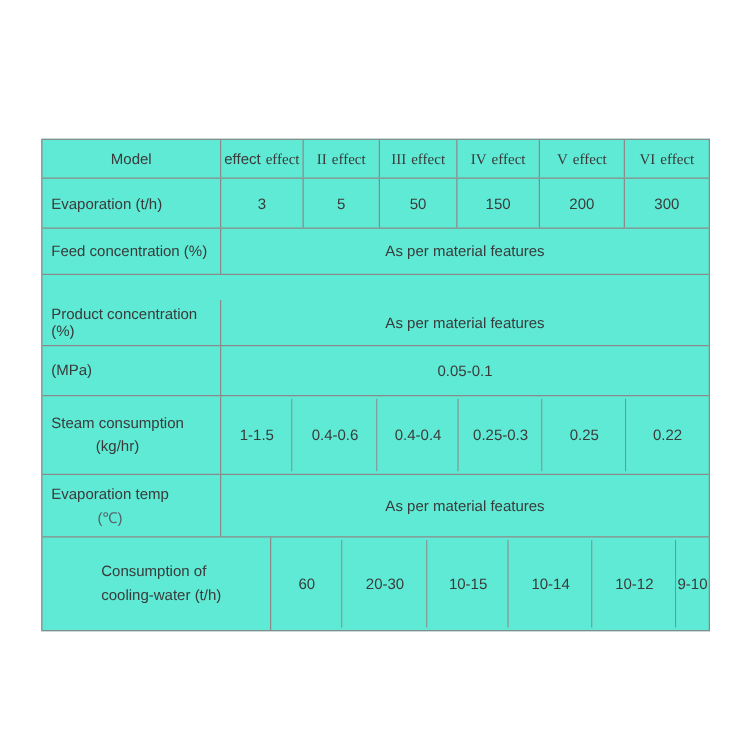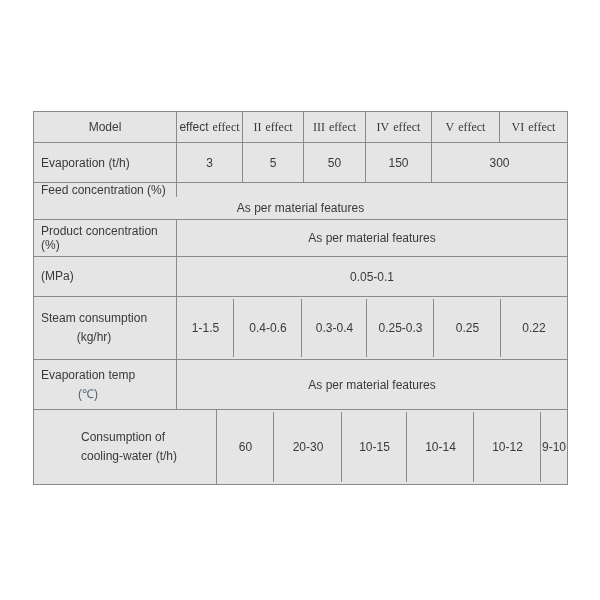--- a/index.html
+++ b/index.html
@@ -3,21 +3,21 @@
 <meta charset="utf-8">
 <style>
   html,body{margin:0;padding:0;}
   body{
     width:600px;height:600px;background:#ffffff;position:relative;
     font-family:"Liberation Sans",sans-serif;color:#3a3a3a;font-size:12px;
     overflow:hidden;
   }
   .spec-table{
     position:absolute;left:33px;top:111px;width:533px;
-    border:1px solid #8a8a8a;background:#e5e5e5;
+    border:1px solid #8a8a8a;background:#5eead4;
   }
   .row{display:flex;box-sizing:border-box;border-bottom:1px solid #8a8a8a;}
   .row:last-child{border-bottom:none;}
   .cell{
     box-sizing:border-box;border-right:1px solid #8a8a8a;
     display:flex;align-items:center;justify-content:center;
     overflow:hidden;
   }
   .cell:last-child{border-right:none;}
   .cell.label{justify-content:flex-start;padding-left:7px;text-align:left;}
@@ -35,22 +35,22 @@
   .g1{width:57px;flex:none;text-align:right;}
   .g2{width:68px;flex:none;}
   .g3{width:65px;flex:none;}
   .g4{width:67px;flex:none;}
   .g5{width:67px;flex:none;}
   .g6{flex:1;}
 
   
   .h-header{height:31px;}
   .h-evap{height:40px;}
-  .h-feed{height:37px;flex-direction:column;}
-  .h-prod{height:37px;}
+  .h-feed{height:37px;}
+  .h-prod{height:37px;margin-top:20px;}
   .h-press{height:40px;}
   .h-cons{height:63px;}
   .h-temp{height:50px;}
   .h-cool{height:74px;margin-left:40px;}
 
   
   .lbl{width:fit-content;line-height:1.55;}
   .lbl.center2 .l2{text-align:center;}
 
   
@@ -96,20 +96,21 @@
         <span class="suffix">effect</span>
     </div>
   </div>
 
   <div class="row h-evap">
     <div class="cell label w-label">Evaporation (t/h)</div>
     <div class="cell val w1">3</div>
     <div class="cell val w2">5</div>
     <div class="cell val w3">50</div>
     <div class="cell val w4">150</div>
+    <div class="cell val w5">200</div>
     <div class="cell val w6">300</div>
   </div>
 
   <div class="row h-feed">
     <div class="cell label w-label">Feed concentration (%)</div>
     <div class="cell val w6">As per material features</div>
   </div>
 
   <div class="row h-prod">
     <div class="cell label w-label">Product concentration (%)</div>
@@ -127,21 +128,21 @@
 
   <div class="row gaps h-cons">
     <div class="cell label w-label">
       <div class="lbl center2">
         <div class="l1">Steam consumption</div>
         <div class="l2">(kg/hr)</div>
       </div>
     </div>
     <div class="cell val g1">1-1.5</div>
     <div class="cell val g2">0.4-0.6</div>
-    <div class="cell val g3">0.3-0.4</div>
+    <div class="cell val g3">0.4-0.4</div>
     <div class="cell val g4">0.25-0.3</div>
     <div class="cell val g5">0.25</div>
     <div class="cell val g6">0.22</div>
   </div>
 
   <div class="row h-temp">
     <div class="cell label w-label">
       <div class="lbl center2">
         <div class="l1">Evaporation temp</div>
         <div class="l2 deg">(℃)</div>

